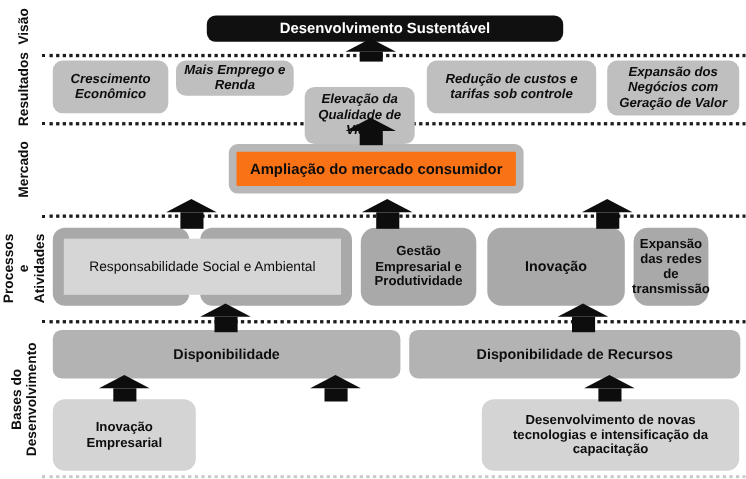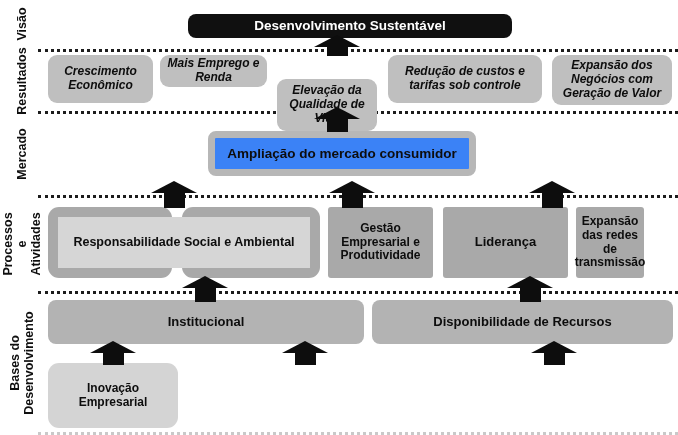--- a/index.html
+++ b/index.html
@@ -19,31 +19,31 @@
   
   .dotline{position:absolute;left:38px;right:0;height:0;border-top:3px dotted #1c1c1c;z-index:1;}
   .dotline.faint{border-top:3px dotted #c9c9c9;}
   
   .box{
     position:absolute;display:flex;align-items:center;justify-content:center;text-align:center;
     font-weight:bold;font-size:12px;line-height:1.15;border-radius:9px;padding:2px 6px;
     box-sizing:border-box;z-index:2;color:#0d0d0d;
   }
   .box.light{background:#bfbfbf;font-style:italic;}
-  .box.dark{background:#a9a9a9;border-radius:3px;}
+  .box.dark{background:#a9a9a9;border-radius:13px;}
   .box.mid{background:#b3b3b3;border-radius:8px;}
   .box.pale{background:#d4d4d4;border-radius:11px;}
   .box.black-pill{background:#101010;color:#ffffff;font-size:13.5px;border-radius:8px;text-align:right;}
-  .box.outlined{background:#3b82f6;border:7px solid #b7b7b7;border-radius:8px;font-size:13.5px;}
+  .box.outlined{background:#f97316;border:7px solid #b7b7b7;border-radius:8px;font-size:13.5px;}
   
   .composite{position:absolute;z-index:2;}
   .composite .cell{position:absolute;top:0;height:100%;background:#a9a9a9;border-radius:11px;}
   .composite .inner{
     position:absolute;background:#d6d6d6;display:flex;align-items:center;justify-content:center;
-    text-align:left;font-weight:bold;font-size:12.5px;line-height:1.2;color:#0d0d0d;
+    text-align:left;font-weight:normal;font-size:12.5px;line-height:1.2;color:#0d0d0d;
   }
   
   .arrow{position:absolute;width:46px;display:flex;flex-direction:column;align-items:center;z-index:3;}
   .arrow .head{width:0;height:0;border-left:23px solid transparent;border-right:23px solid transparent;border-bottom:12px solid #0d0d0d;}
   .arrow .stem{width:21px;flex:1;background:#0d0d0d;}
 </style>
 </head>
 <body>
 
 <div id="stage">
@@ -81,27 +81,28 @@
   <div class="box light" style="left:552px;top:55px;width:120px;height:50px;">Expansão dos Negócios com Geração de Valor</div>
 
   <div class="box outlined" style="left:208px;top:131px;width:268px;height:45px;">Ampliação do mercado consumidor</div>
 
   <div class="composite" style="left:48px;top:207px;width:272px;height:71px;">
     <div class="cell" style="left:0;width:124px;"></div>
     <div class="cell" style="left:134px;width:138px;"></div>
     <div class="inner" style="left:10px;top:10px;width:252px;height:51px;">Responsabilidade Social e Ambiental</div>
   </div>
   <div class="box dark" style="left:328px;top:207px;width:105px;height:71px;">Gestão Empresarial e Produtividade</div>
-  <div class="box dark" style="left:443px;top:207px;width:125px;height:71px;font-size:13px;">Liderança</div>
+  <div class="box dark" style="left:443px;top:207px;width:125px;height:71px;font-size:13px;">Inovação</div>
   <div class="box dark" style="left:576px;top:207px;width:68px;height:71px;">Expansão das redes de transmissão</div>
 
-  <div class="box mid" style="left:48px;top:300px;width:316px;height:44px;font-size:13px;">Institucional</div>
+  <div class="box mid" style="left:48px;top:300px;width:316px;height:44px;font-size:13px;">Disponibilidade</div>
   <div class="box mid" style="left:372px;top:300px;width:301px;height:44px;font-size:13px;">Disponibilidade de Recursos</div>
 
   <div class="box pale" style="left:48px;top:363px;width:130px;height:65px;">Inovação Empresarial</div>
+  <div class="box pale" style="left:438px;top:363px;width:234px;height:65px;">Desenvolvimento de novas tecnologias e intensificação da capacitação</div>
 
   <div class="arrow" style="left:314px;top:35px;height:21px;">
       <div class="head"></div>
       <div class="stem"></div>
     </div>
   <div class="arrow" style="left:314px;top:107px;height:25px;">
       <div class="head"></div>
       <div class="stem"></div>
     </div>
   <div class="arrow" style="left:151px;top:181px;height:27px;">

